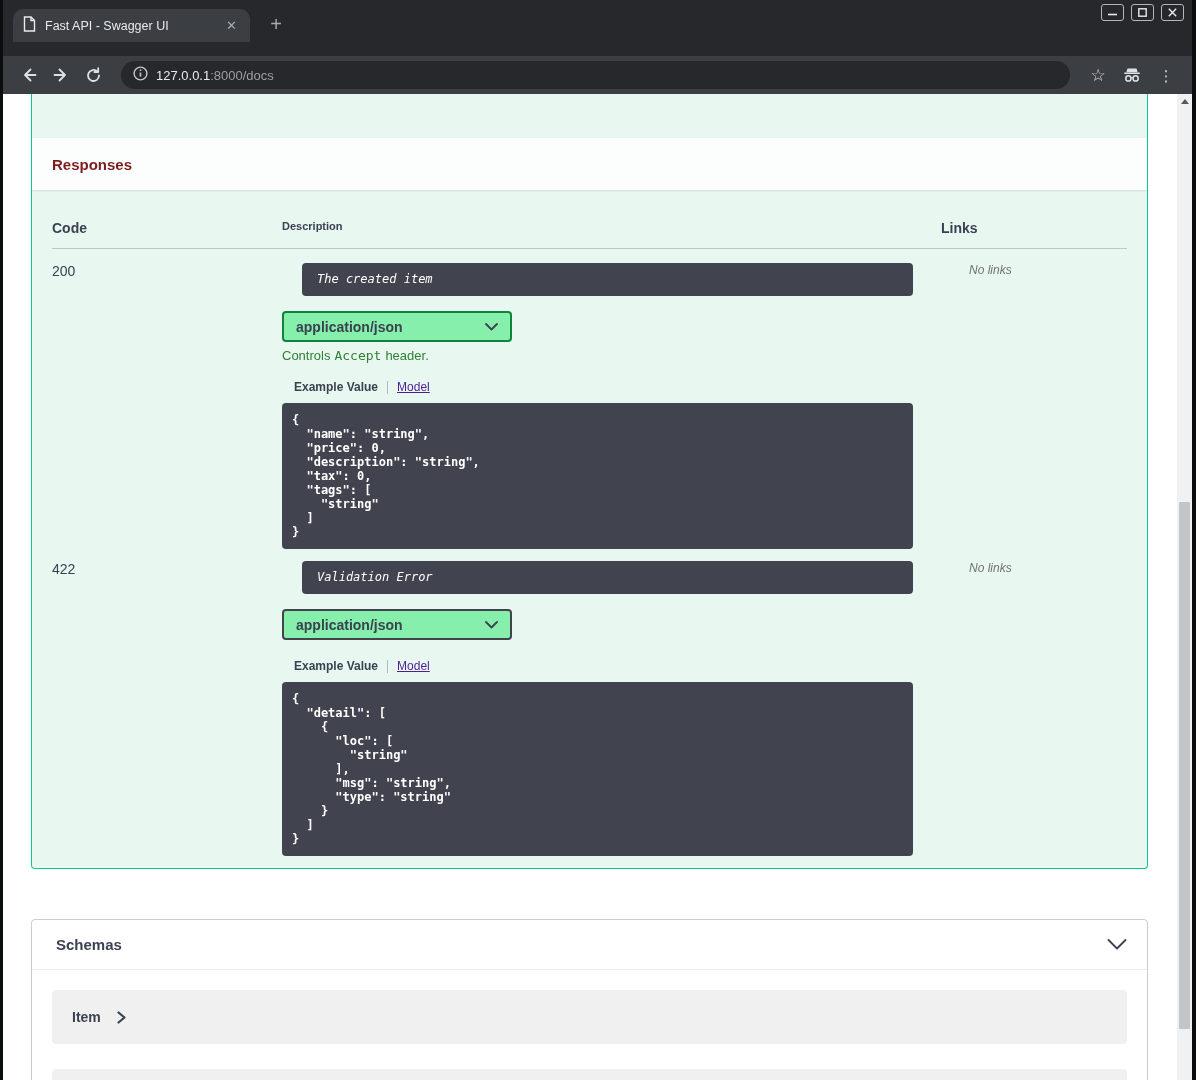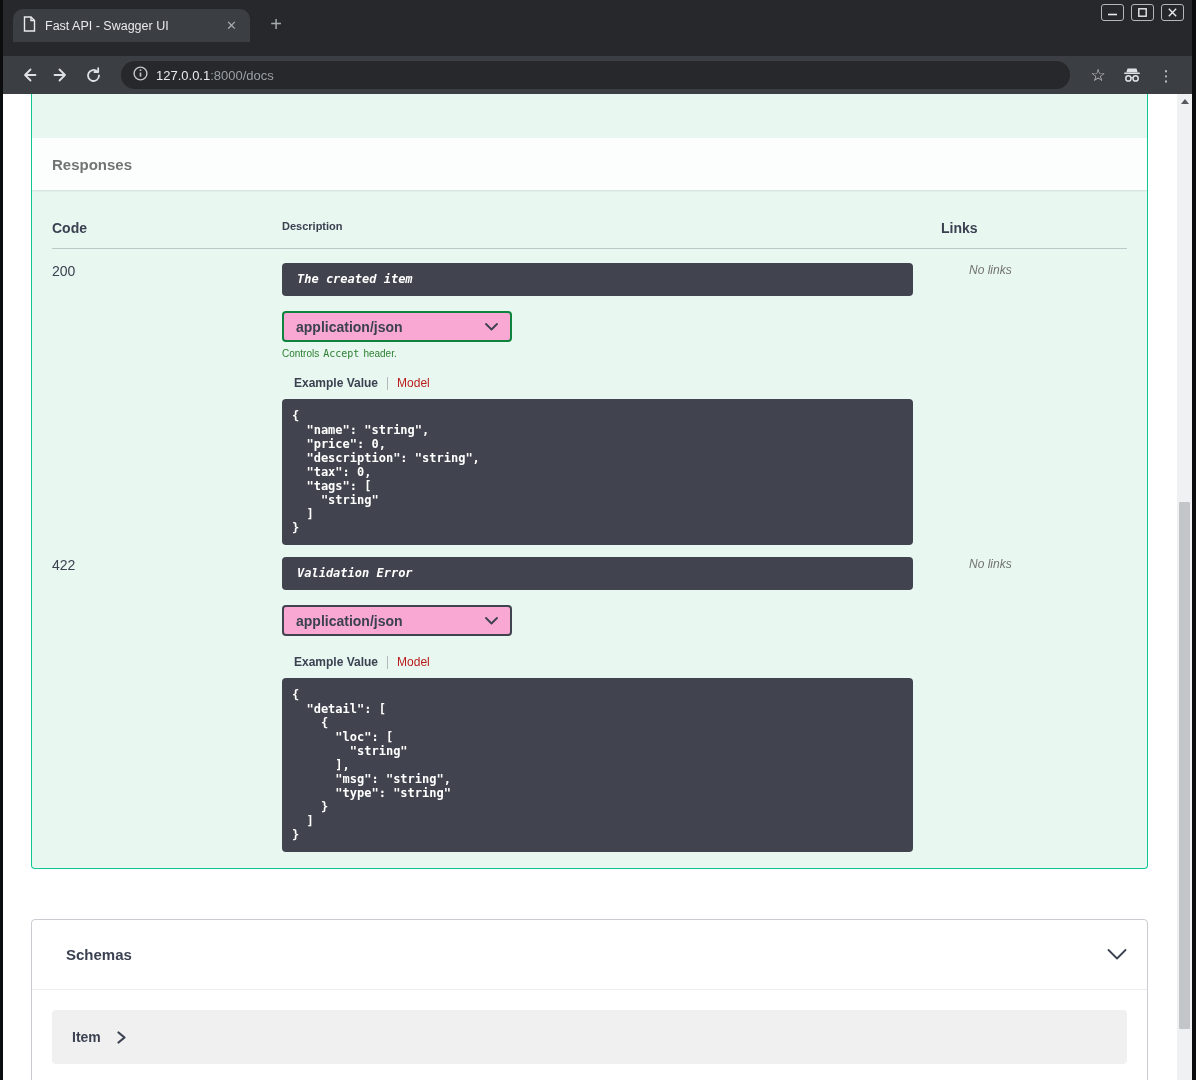--- a/index.html
+++ b/index.html
@@ -69,79 +69,79 @@
     border:1px solid #0fc694; border-top:none;
     border-radius:0 0 4px 4px;
     overflow:hidden;
   }
   .opblock-gap { height:44px; }
   .section-header {
     height:52px; background:rgba(255,255,255,.85);
     box-shadow:0 1px 2px rgba(0,0,0,.1);
     display:flex; align-items:center; padding:0 20px;
   }
-  .section-header h4 { margin:0; font-size:15px; font-weight:700; color:#737373; }
+  .section-header h4 { margin:0; font-size:15px; font-weight:700; color:#7f1d1d; }
 
   .responses-wrapper { padding:20px; }
   .responses-table { display:grid; grid-template-columns:230px 1fr 186px; }
   .th {
     font-weight:700; color:#3b4151; padding:10px 0 12px 0;
     border-bottom:1px solid rgba(59,65,81,.25);
   }
   .th-code { font-size:14px; }
   .th-desc { font-size:11px; }
   .th-links { font-size:14px; }
   .cell { padding-top:14px; }
   .cell-r2 { padding-top:12px; }
   .code-val { font-size:14px; color:#3b4151; }
   .links-val { font-size:12px; font-style:italic; color:#737373;margin-left:28px; }
   .desc-cell { padding-right:28px; min-width:0; }
 
   .desc-box {
     background:#41444e; color:#ffffff; border-radius:4px;
     padding:8px 15px; height:33px;
     font-family:"DejaVu Sans Mono", monospace;
-    font-size:12px; font-style:italic; font-weight:700; line-height:17px;
+    font-size:12px; font-style:italic; font-weight:400; line-height:17px;margin-left:20px;
   }
   .media-select {
     margin-top:15px; height:31px; width:230px;
-    background:#f9a8d4; border-radius:4px;
+    background:#86efac; border-radius:4px;
     display:flex; align-items:center; justify-content:space-between;
     padding:0 12px; cursor:pointer;
   }
   .sel-green { border:2px solid #0e833e; }
   .sel-dark  { border:2px solid #41444e; }
   .media-select .sel-label { font-size:14px; font-weight:700; color:#3b4151; }
-  .accept-note { margin-top:6px; font-size:10px; color:#2f8132; }
+  .accept-note { margin-top:6px; font-size:13px; color:#2f8132; }
   .accept-note .mono { font-family:"DejaVu Sans Mono", monospace; margin:0 4px; }
 
   .tab-row { margin-top:17px; display:flex; align-items:center;margin-left:12px; }
   .tab-row .tab-item { font-size:12px; }
   .tab-active { font-weight:700; color:#3b4151; cursor:pointer; }
-  .tab-inactive { color:#b91c1c; cursor:pointer; }
+  .tab-inactive { color:#4c1d95; cursor:pointer;text-decoration:underline; }
   .tab-div { width:1px; height:13px; background:#b5b8bd; margin:0 9px; }
 
   .example-box {
     margin-top:9px; background:#41444e; border-radius:4px;
     padding:10px; color:#ffffff;
     font-family:"DejaVu Sans Mono", monospace;
     font-size:12px; font-weight:700; line-height:14px;
     white-space:pre; overflow:hidden;
   }
 
   
   #schemas {
     margin:50px 29px 0 28px; width:1117px;
     background:#ffffff; border:1px solid #c9ccd0; border-radius:4px;
   }
   .schemas-header {
     padding:12px 20px; display:flex; align-items:center; justify-content:space-between;
     border-bottom:1px solid #ebecee; cursor:pointer;
   }
-  .schemas-header h4 { margin:14px; font-size:15px; font-weight:700; color:#3b4151; }
+  .schemas-header h4 { margin:4px; font-size:15px; font-weight:700; color:#3b4151; }
   .schemas-body { padding:20px; }
   .model-row {
     background:#f0f0f0; border-radius:4px; padding:19px 20px; margin-bottom:25px;
     display:flex; align-items:center; cursor:pointer;
   }
   .model-name { font-size:14px; font-weight:700; color:#3b4151; }
   .model-chevron { margin-left:16px; display:flex; align-items:center; }
 </style>
 </head>
 <body>

